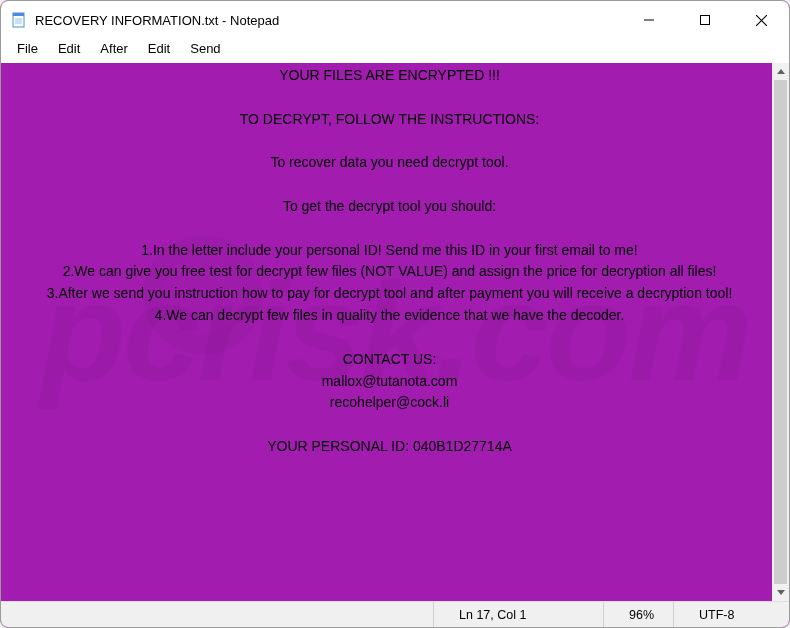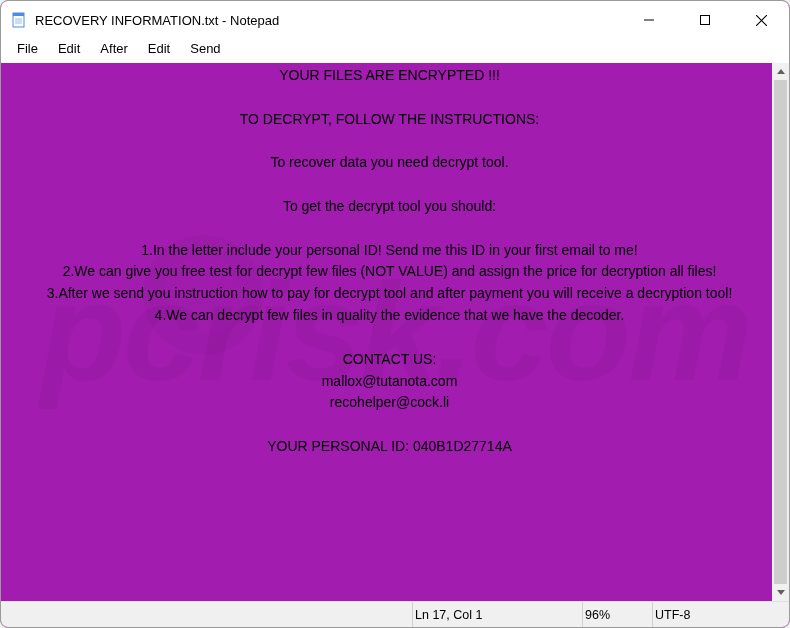--- a/index.html
+++ b/index.html
@@ -124,21 +124,21 @@
     .statusbar {
       height: 26px;
       background: #f0f0f0;
       border-top: 1px solid #e0e0e0;
       display: flex;
       align-items: center;
       font-size: 12.5px;
       color: #000;
     }
     .status-section {
-      padding: 0 2px;
+      padding: 0 25px;
       border-left: 1px solid #d0d0d0;
       height: 100%;
       display: flex;
       align-items: center;
     }
     .status-spacer {
       flex: 1;
     }
     .watermark {
       position: absolute;
@@ -245,16 +245,16 @@
             <path d="M4 5 L8 0 L0 0 Z" fill="#606060"></path>
           </svg>
       </div>
     </div>
   </div>
 
   <div class="statusbar">
     <div class="status-spacer"></div>
     <div class="status-section" style="width:170px">Ln 17, Col 1</div>
     <div class="status-section" style="width:70px">96%</div>
-    <div class="status-section" style="width:137px">UTF-8</div>
+    <div class="status-section" style="width:116px">UTF-8</div>
   </div>
 
 </div>
 
 </body></html>

